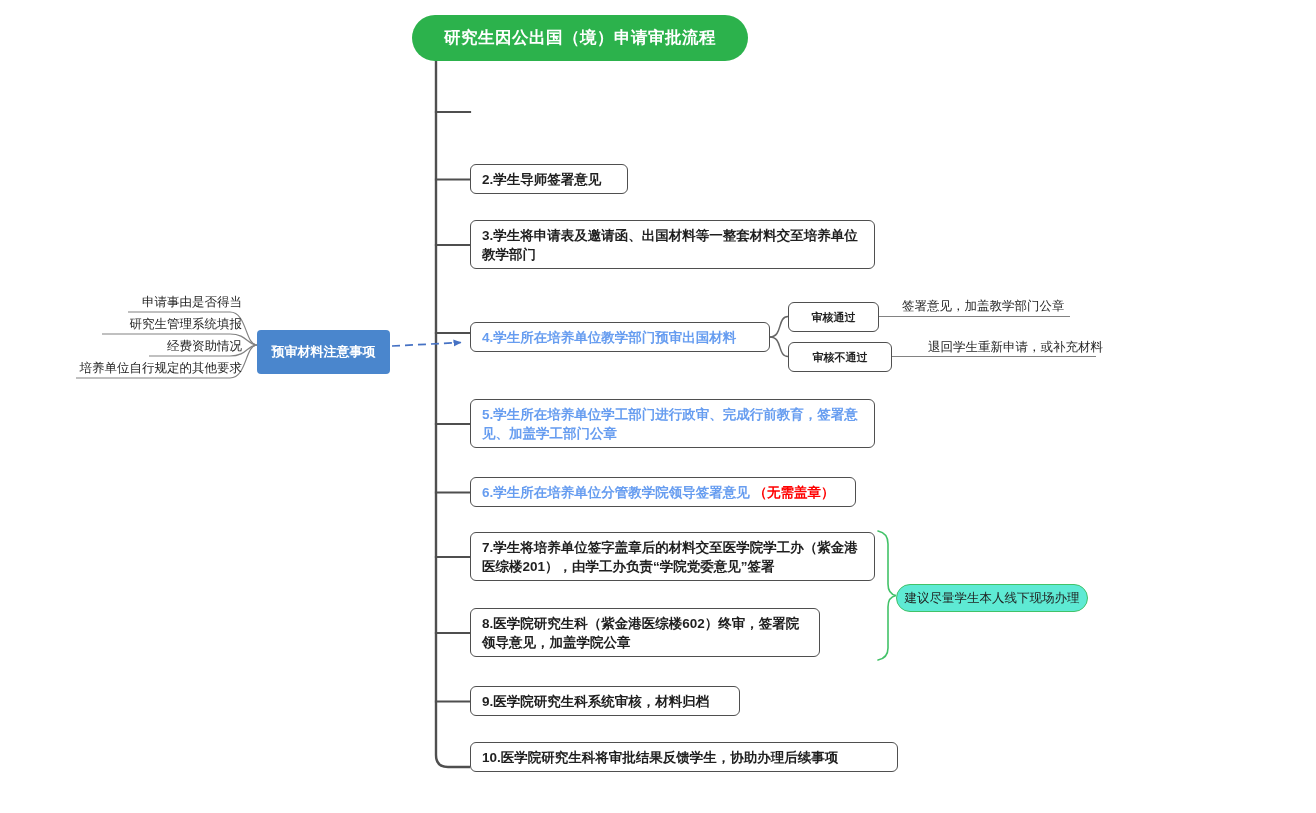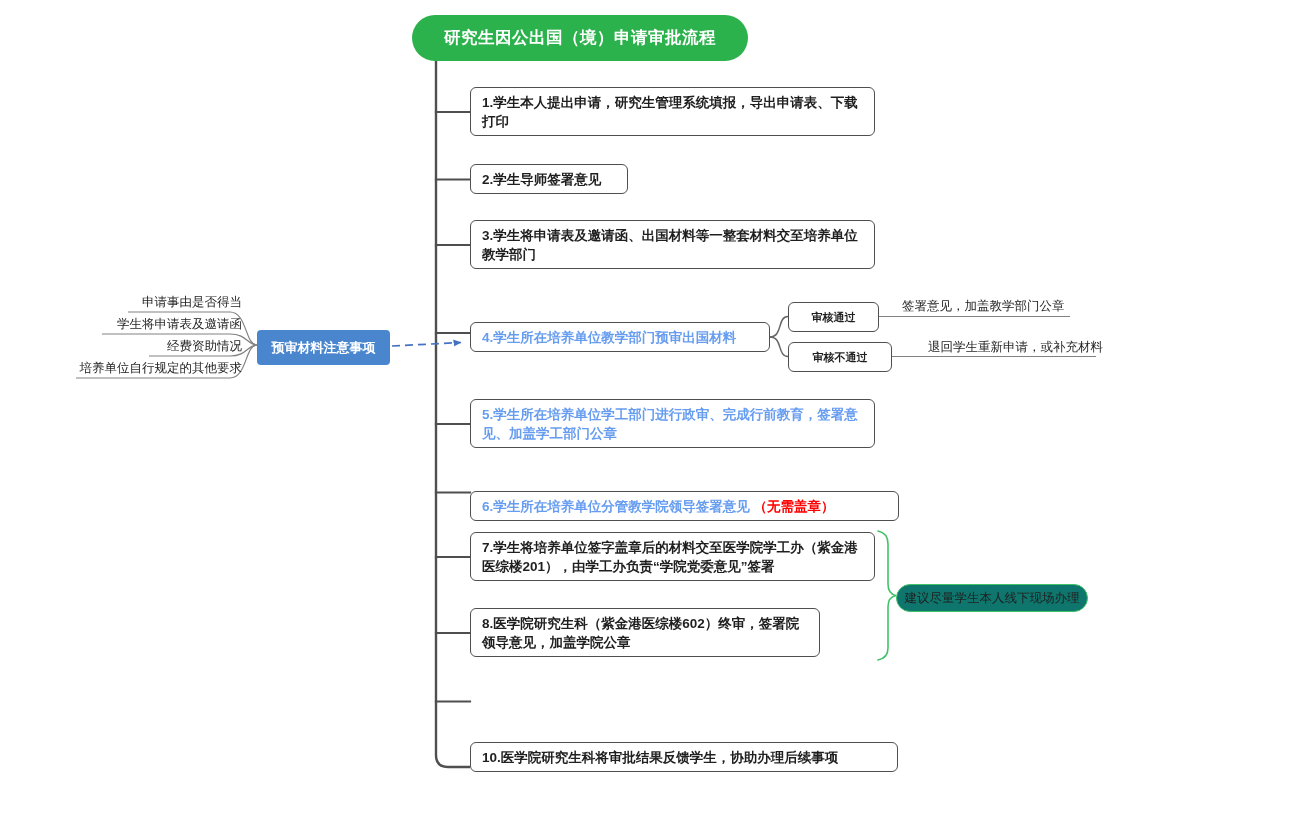--- a/index.html
+++ b/index.html
@@ -39,21 +39,21 @@
     padding:4.5px 11px;font-size:13.5px;font-weight:bold;line-height:19px;
     color:var(--text);word-break:break-all;
   }
   .step.blue{color:var(--blue-text);}
   .step .red-note{color:var(--red);}
   .s1{top:87px;width:405px;}
   .s2{top:164px;width:158px;}
   .s3{top:220px;width:405px;}
   .s4{top:322px;width:300px;}
   .s5{top:399px;width:405px;}
-  .s6{top:477px;width:429px;margin-top:14px;}
+  .s6{top:477px;width:386px;}
   .s7{top:532px;width:405px;}
   .s8{top:608px;width:350px;}
   .s9{top:686px;width:270px;}
   .s10{top:742px;width:428px;}
 
   .verdict{
     position:absolute;background:#ffffff;
     border:1.5px solid var(--line-dark);border-radius:6px;
     font-size:11px;font-weight:bold;line-height:19px;
     padding:4.5px 10px;white-space:nowrap;color:var(--text);
@@ -67,28 +67,28 @@
   .r-pass{left:902px;top:299px;}
   .r-fail{left:916px;top:340px;margin-left:12px;}
 
   .l-item{position:absolute;right:1074px;text-align:right;}
   .l-0{top:295px;}
   .l-1{top:317px;}
   .l-2{top:339px;}
   .l-3{top:361px;}
 
   .precheck-node{
-    position:absolute;left:257px;top:330px;width:133px;height:35px;
+    position:absolute;left:257px;top:330px;width:133px;height:44px;
     background:var(--blue-fill);border-radius:4px;
     color:#ffffff;font-weight:bold;font-size:13px;
     display:flex;align-items:center;justify-content:center;
   }
   .suggestion-pill{
     position:absolute;left:896px;top:584px;width:192px;height:28px;
-    background:#0f766e;border:1.5px solid var(--green-light);border-radius:14px;
+    background:#5eead4;border:1.5px solid var(--green-light);border-radius:14px;
     font-size:12.5px;color:var(--text);
     display:flex;align-items:center;justify-content:center;white-space:nowrap;
   }
 </style>
 </head>
 <body>
 
 <div class="canvas">
 
   <svg class="wires">
@@ -121,36 +121,36 @@
     <path class="wire-thin" d="M149,356 L230,356 C247,356 247,345 257,345"></path>
     <path class="wire-thin" d="M76,378 L230,378 C247,378 245,345 257,345"></path>
 
     <path class="wire-dash" d="M392,346 L461,342.5" marker-end="url(#arrow)"></path>
 
     <path class="wire-brace" d="M878,531 Q888,533 888,544 L888,584 Q888,594 896,595.5 Q888,597 888,607 L888,648 Q888,658 878,660"></path>
   </svg>
 
   <div class="title-node">研究生因公出国（境）申请审批流程</div>
 
-  <div class="step s1"><span>1.学生本人提出申请，研究生管理系统填报，导出申请表、下载打印</span></div>
   <div class="step s2"><span>2.学生导师签署意见</span></div>
   <div class="step s3"><span>3.学生将申请表及邀请函、出国材料等一整套材料交至培养单位教学部门</span></div>
   <div class="step s4 blue"><span>4.学生所在培养单位教学部门预审出国材料</span></div>
   <div class="step s5 blue"><span>5.学生所在培养单位学工部门进行政审、完成行前教育，签署意见、加盖学工部门公章</span></div>
   <div class="step s6 blue"><span>6.学生所在培养单位分管教学院领导签署意见 </span><span class="red-note">（无需盖章）</span></div>
   <div class="step s7"><span>7.学生将培养单位签字盖章后的材料交至医学院学工办（紫金港医综楼201），由学工办负责“学院党委意见”签署</span></div>
   <div class="step s8"><span>8.医学院研究生科（紫金港医综楼602）终审，签署院领导意见，加盖学院公章</span></div>
+  <div class="step s9"><span>9.医学院研究生科系统审核，材料归档</span></div>
   <div class="step s10"><span>10.医学院研究生科将审批结果反馈学生，协助办理后续事项</span></div>
 
   <div class="verdict v-pass">审核通过</div>
   <div class="verdict v-fail">审核不通过</div>
   <div class="leaf-label r-pass">签署意见，加盖教学部门公章</div>
   <div class="leaf-label r-fail">退回学生重新申请，或补充材料</div>
 
   <div class="leaf-label l-item l-0">申请事由是否得当</div>
-  <div class="leaf-label l-item l-1">学生将申请表及邀请函</div>
+  <div class="leaf-label l-item l-1">研究生管理系统填报</div>
   <div class="leaf-label l-item l-2">经费资助情况</div>
   <div class="leaf-label l-item l-3">培养单位自行规定的其他要求</div>
   <div class="precheck-node">预审材料注意事项</div>
 
   <div class="suggestion-pill">建议尽量学生本人线下现场办理</div>
 
 </div>
 
 </body></html>

